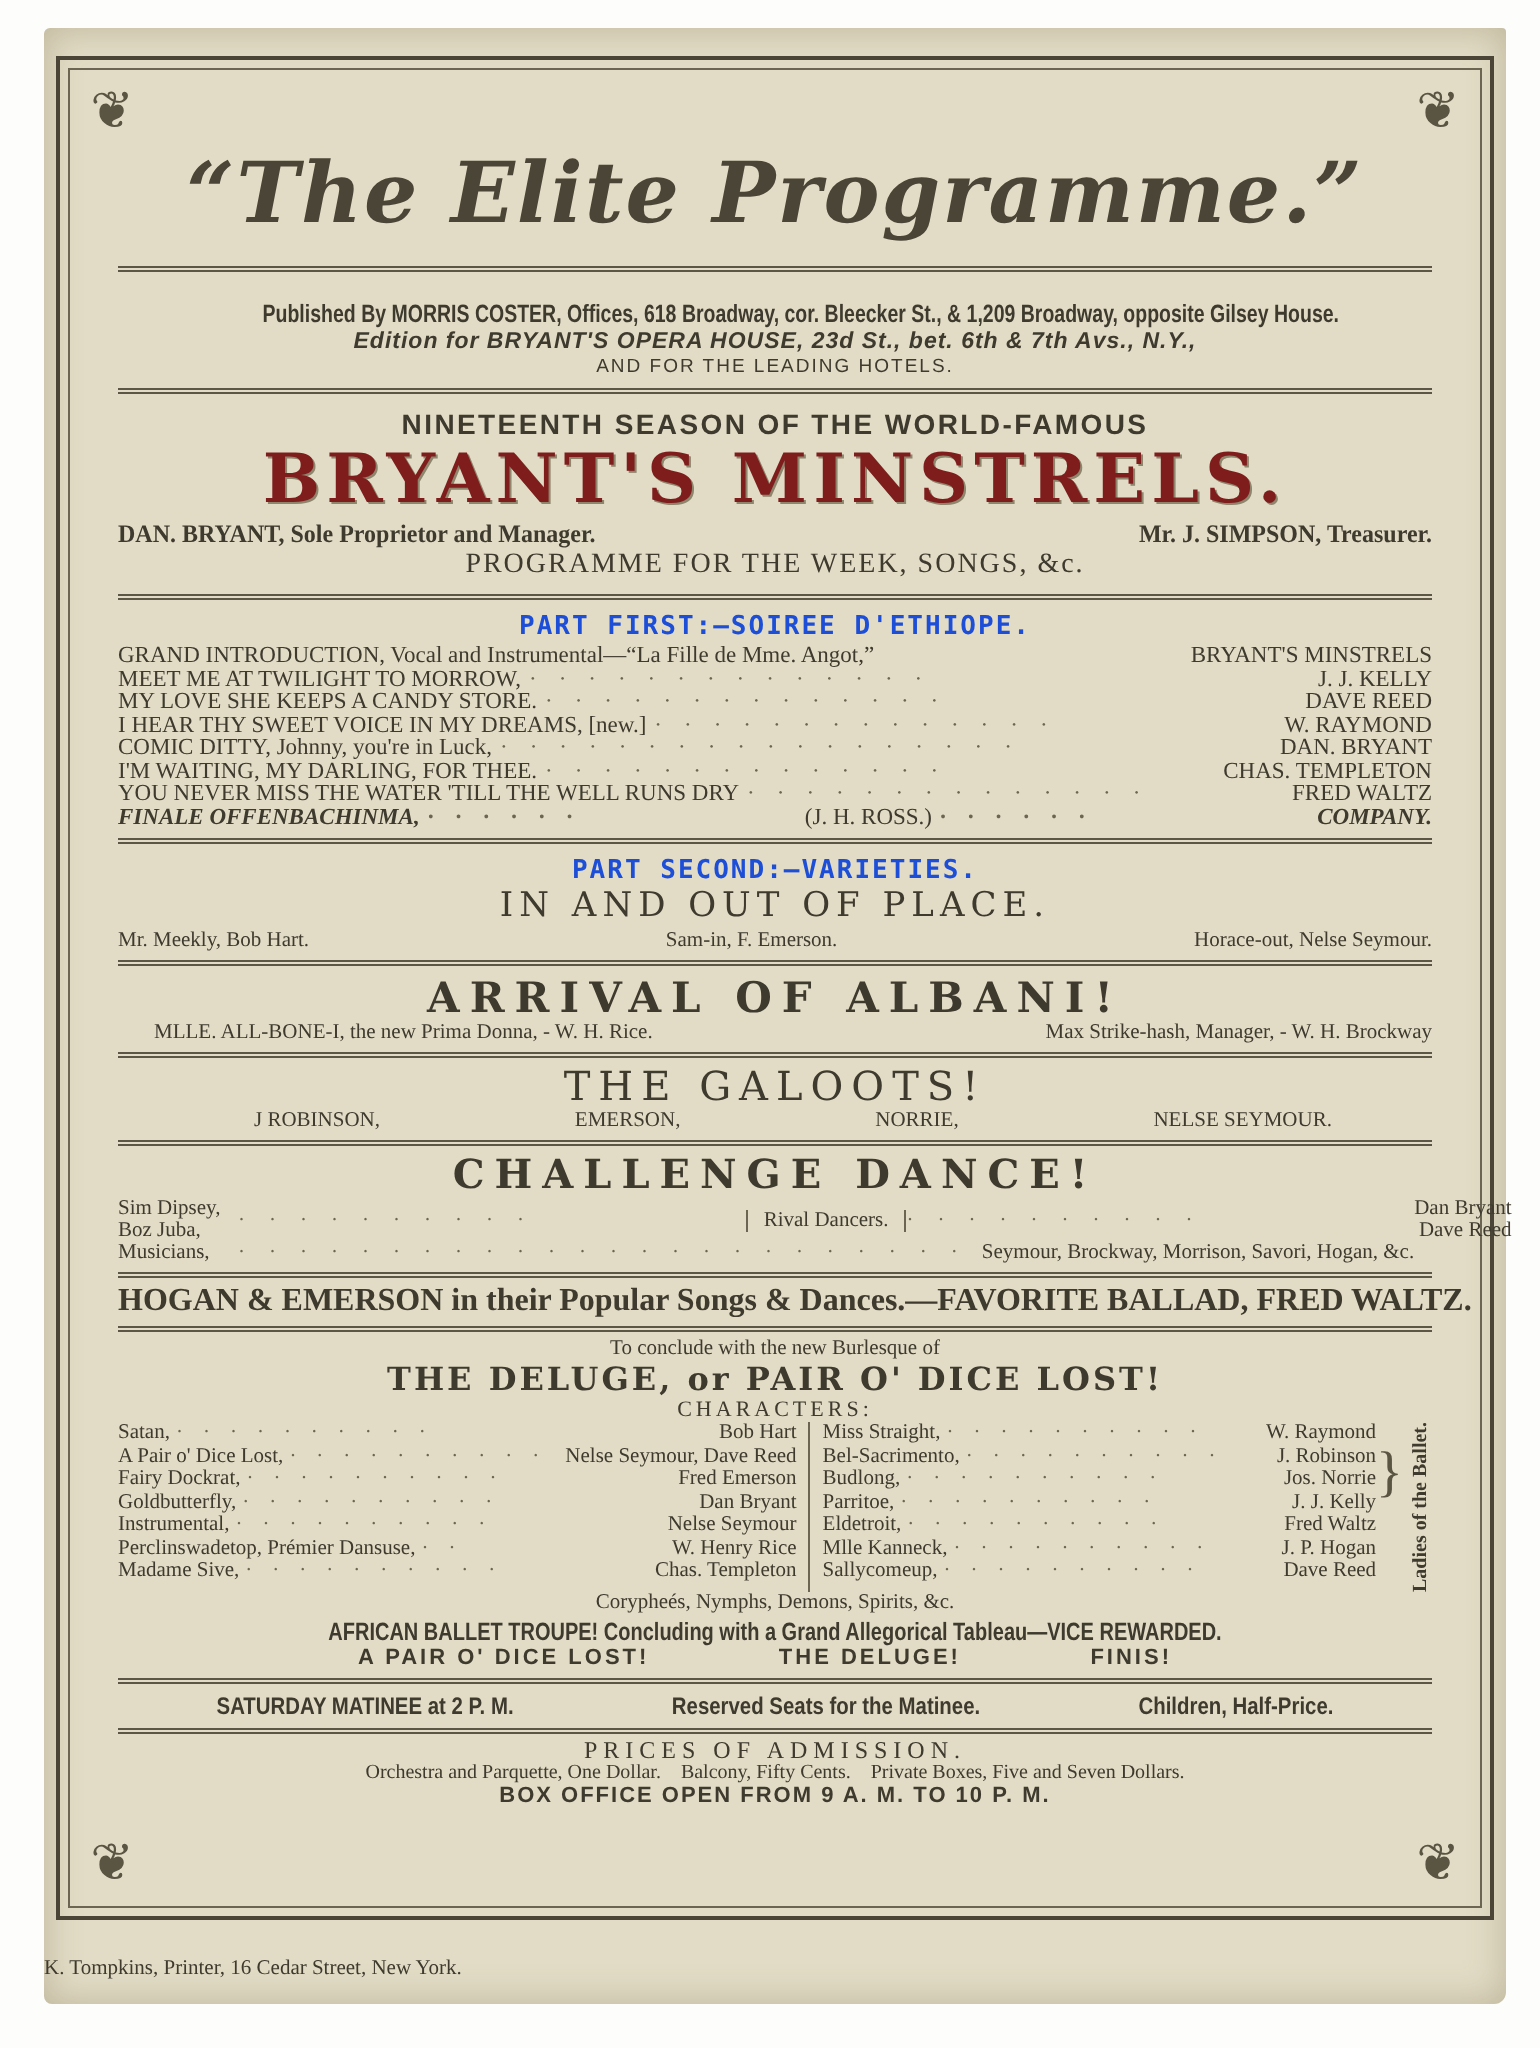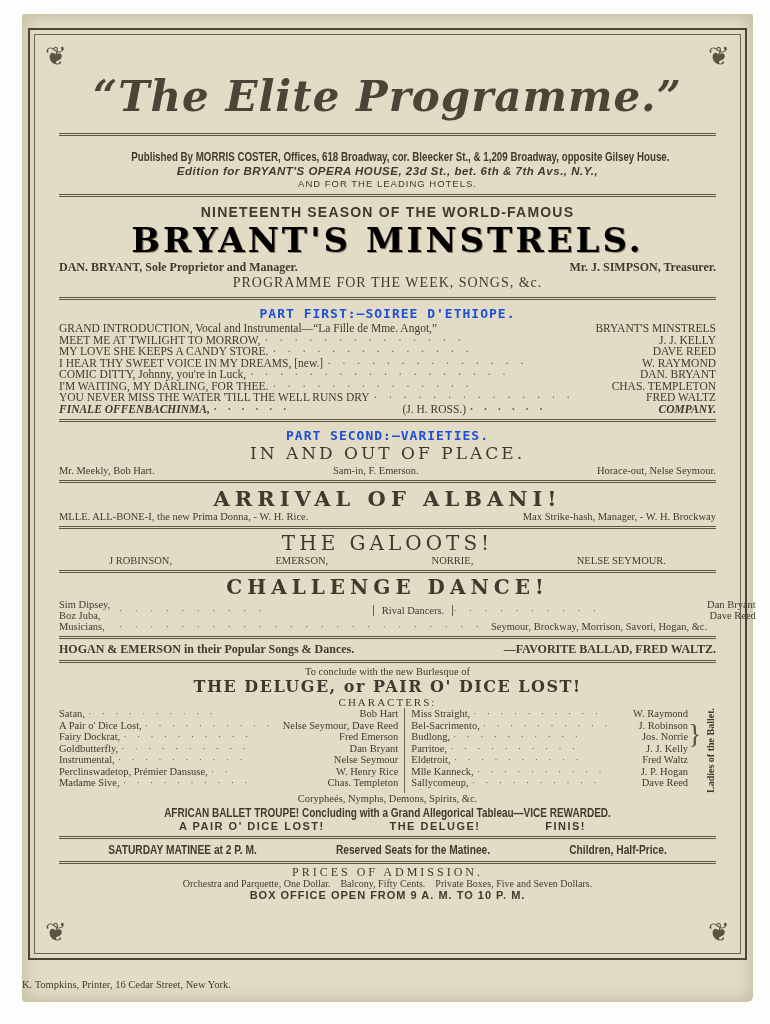--- a/index.html
+++ b/index.html
@@ -22,32 +22,32 @@
   .rule.double { border-top:3px double #5b5645; }
   .title { font-family:"DejaVu Serif",serif; font-size:42px; font-style:italic; font-weight:bold;
            letter-spacing:1px; color:#4a4536; margin-top:32px; height:60px; line-height:60px; }
   .pub { font-family:"Liberation Sans",sans-serif; font-weight:bold; font-size:12.5px;
          transform:scaleX(.78); white-space:nowrap; margin-top:14px; }
   .edition { font-family:"Liberation Sans",sans-serif; font-style:italic; font-weight:bold;
              font-size:11.5px; letter-spacing:.5px; margin-top:1px; }
   .leading { font-family:"Liberation Sans",sans-serif; font-size:9.5px; letter-spacing:1px; margin:1px 0 5px; }
   .season { font-family:Liberation Sans, sans-serif; font-weight:bold; font-size:14px; letter-spacing:1.2px; margin-top:7px; }
   .bryant { font-family:"DejaVu Serif",serif; font-weight:bold; font-size:34px; letter-spacing:3px;
-            color:#000000; text-shadow:1px 1px 0 #8e866d; line-height:40px; }
+            color:#7f1d1d; text-shadow:1px 1px 0 #8e866d; line-height:40px; }
   .row { display:flex; justify-content:space-between; white-space:nowrap; }
   .mgr { font-weight:bold; font-size:12px; transform:scaleY(1.05); }
   .progweek { font-size:14px; letter-spacing:1px; margin-bottom:6px; }
   .part { font-family:"DejaVu Sans Mono",monospace; font-weight:bold; font-size:13px; letter-spacing:1px; color:#1d4ed8; margin-top:6px; }
   .prog-line { display:flex; font-size:11.5px; line-height:11.5px; white-space:nowrap; }
   .prog-line .song { flex:0 0 auto; }
   .prog-line .dots { flex:1 1 auto; overflow:hidden; letter-spacing:11px; color:#6b6552; padding:0 4px; }
   .prog-line .perf { flex:0 0 auto; }
   .it { font-style:italic; font-weight:bold; }
   .h-big { font-family:"DejaVu Serif",serif; font-weight:bold; letter-spacing:5px; }
-  .cast-small { font-size:10.5px; }
+  .cast-small { font-size:10.5px;margin-left:18px; }
   .chars { display:flex; font-size:10.5px; line-height:11.5px; }
   .chars .col { flex:1; }
   .chars .divider { width:1px; background:#6b6552; margin:0 6px; }
   .cline { display:flex; white-space:nowrap; }
   .cline .dots { flex:1; overflow:hidden; letter-spacing:10px; color:#6b6552; padding:0 3px; }
   .vert { writing-mode:vertical-rl; font-size:10px; font-weight:bold; transform:rotate(180deg); margin-left:3px; }
   .brace { font-size:28px; line-height:52px; color:#5a5442; }
   .matinee { font-family:"Liberation Sans",sans-serif; font-weight:bold; font-size:12px; transform:scaleX(.85); }
   .footer { position:absolute; left:0; right:0; bottom:12px; text-align:left; font-size:10.5px; }
 </style>
@@ -169,21 +169,21 @@
               <span>Seymour, Brockway, Morrison, Savori, Hogan, &amp;c.</span>
             </div>
           </div>
           <div style="flex:0 0 auto;text-align:right">
             <div>Dan Bryant</div>
             <div>Dave Reed</div>
           </div>
         </div>
         <div class="rule double"></div>
 
-        <div class="row" style="font-weight:bold;font-size:12px;padding:3px 0">
+        <div class="row" style="font-weight:bold;font-size:16px;padding:3px 0">
           <span>HOGAN &amp; EMERSON in their Popular Songs &amp; Dances.</span>
           <span>—FAVORITE BALLAD, FRED WALTZ.</span>
         </div>
         <div class="rule double"></div>
 
         <div class="c" style="font-size:10.5px;margin-top:3px">To conclude with the new Burlesque of</div>
         <div class="c" style="font-family:'DejaVu Serif',serif;font-weight:bold;font-size:16px;letter-spacing:1.5px">THE DELUGE, or PAIR O' DICE LOST!</div>
         <div class="c" style="font-size:11px;letter-spacing:2px">CHARACTERS:</div>
 
         <div class="chars">

